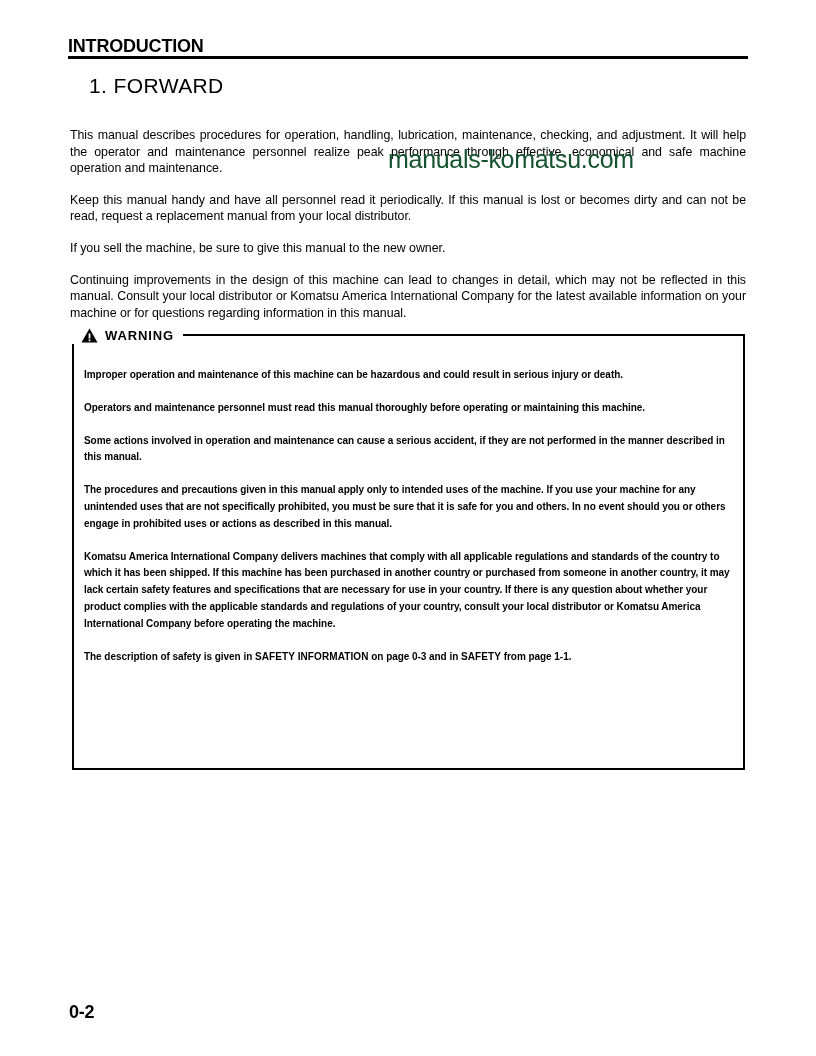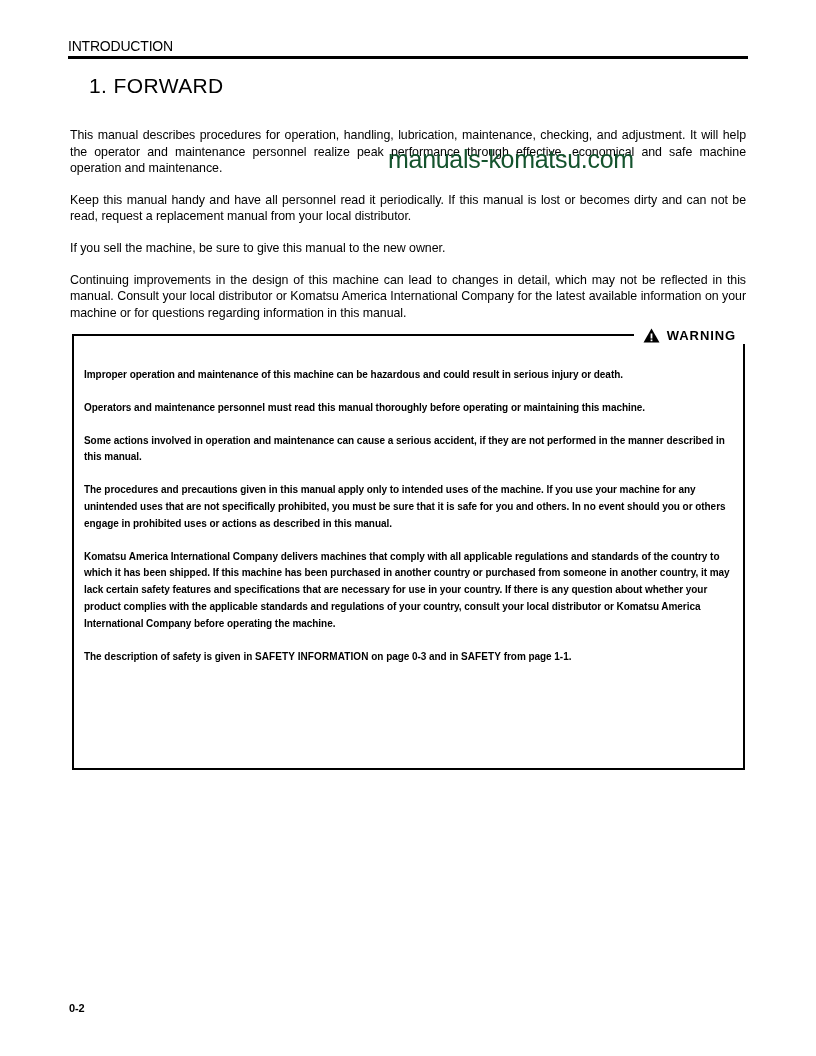--- a/index.html
+++ b/index.html
@@ -24,22 +24,22 @@
   }
 
   
   .running-header {
     position: absolute;
     left: 68px;
     top: 38px;
     width: 680px;
   }
   .running-header-text {
-    font-size: 14px;
-    font-weight: normal;
+    font-size: 18px;
+    font-weight: bold;
     letter-spacing: -0.2px;
     line-height: 17px;
     display: block;
   }
   .header-rule {
     margin-top: 1px;
     height: 3px;
     background: #000;
     width: 680px;
   }
@@ -96,21 +96,21 @@
     box-sizing: border-box;
   }
   .warning-banner {
     position: absolute;
     left: 72px;
     top: 326px;
     width: 673px;
     height: 18px;
     display: flex;
     align-items: center;
-    justify-content: flex-end;
+    justify-content: flex-start;
     pointer-events: none;
   }
   .warning-banner-inner {
     background: #ffffff;
     padding: 0 9px;
     display: flex;
     align-items: center;
     gap: 7px;
     height: 18px;
   }
@@ -140,21 +140,21 @@
     letter-spacing: -0.05px;
   }
   .warn-para:last-child { margin-bottom: 0; }
   .warn-para .strong { font-weight: bold; letter-spacing: 0.1px; }
 
   
   .page-footer {
     position: absolute;
     left: 69px;
     top: 1002px;
-    font-size: 11px;
+    font-size: 18px;
     font-weight: bold;
     letter-spacing: -0.2px;
   }
 </style>
 </head>
 <body>
 
 <div class="page">
 
   <div class="running-header">

